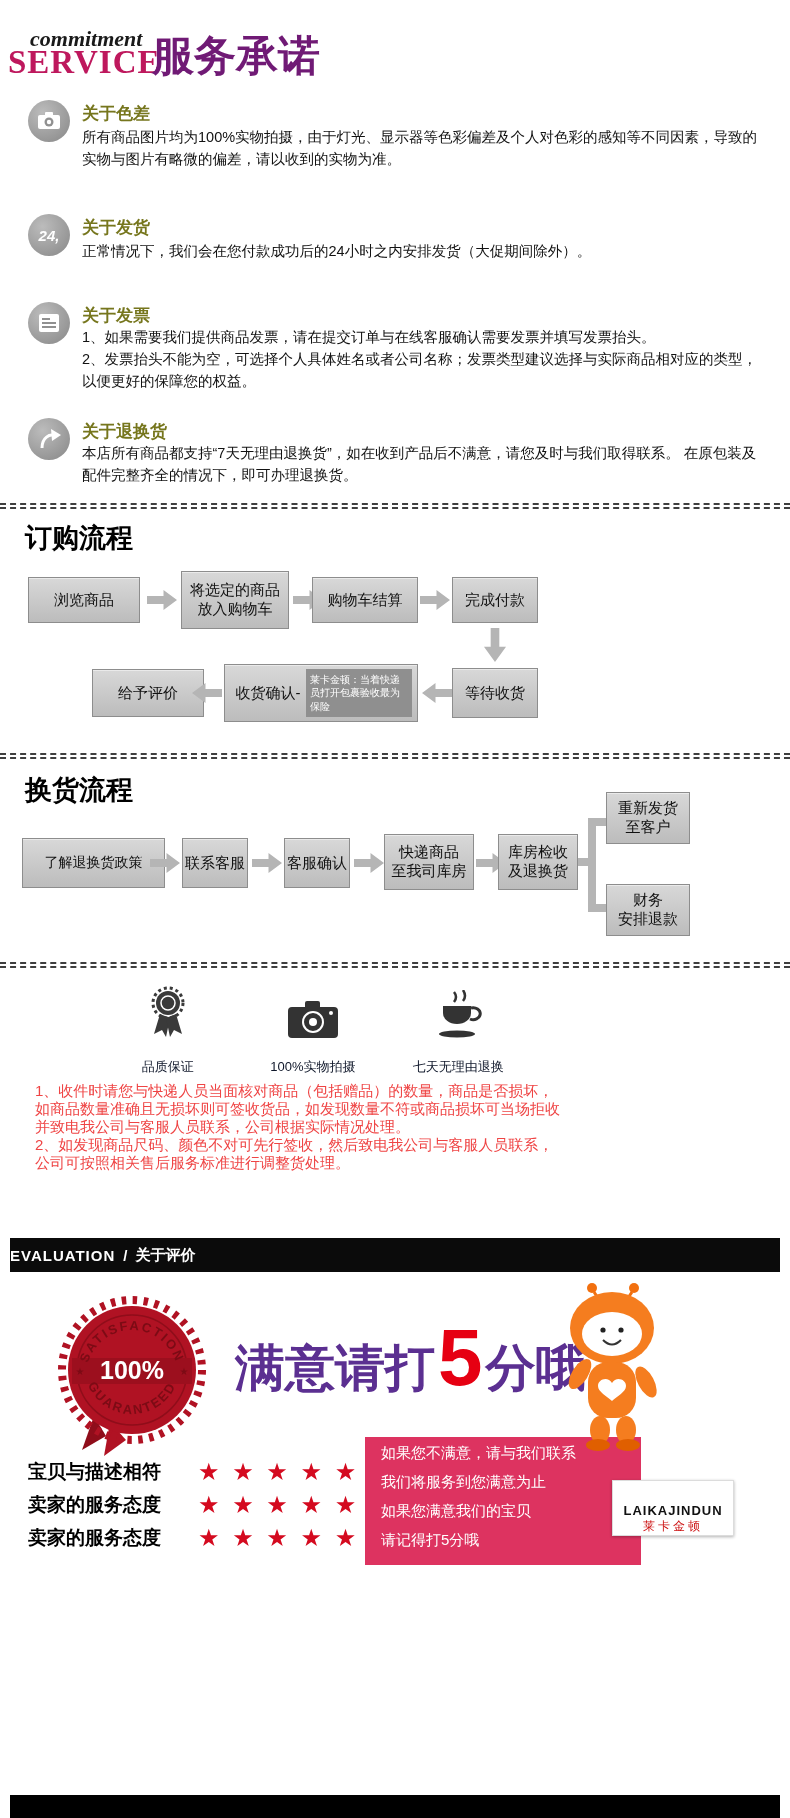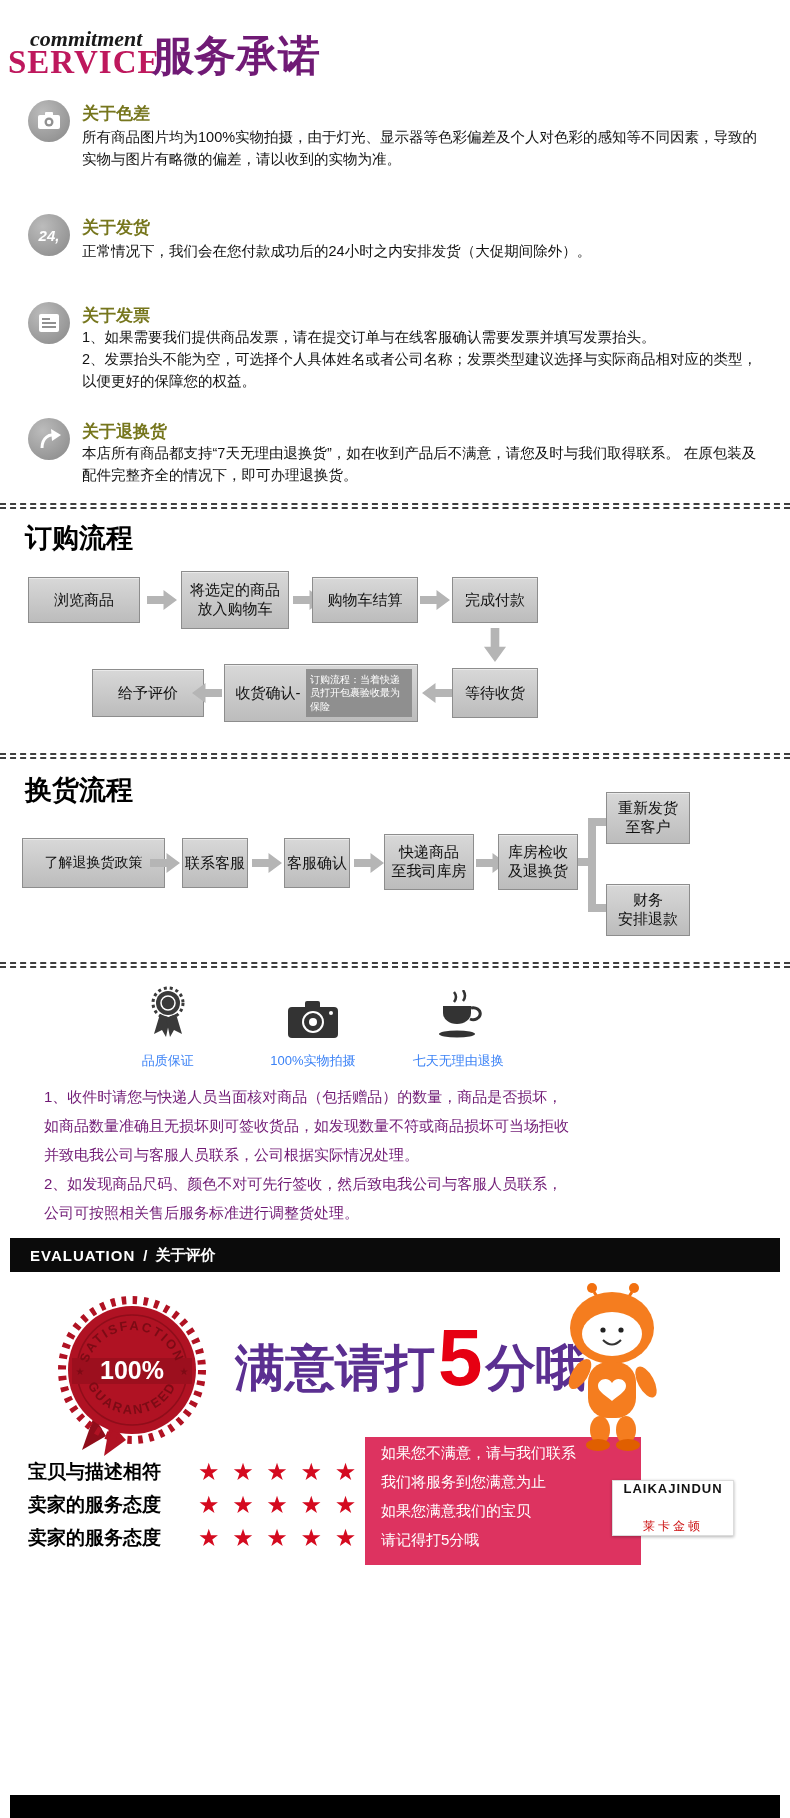--- a/index.html
+++ b/index.html
@@ -27,38 +27,38 @@
   .arrow-l{position:absolute;width:30px;height:22px;background:#b5b5b5;
         clip-path:polygon(100% 32%,45% 32%,45% 4%,0 50%,45% 96%,45% 68%,100% 68%);}
   .arrow-d{position:absolute;width:24px;height:34px;background:#b5b5b5;
         clip-path:polygon(32% 0,68% 0,68% 55%,96% 55%,50% 100%,4% 55%,32% 55%);}
   .bracket{position:absolute;background:#b5b5b5;}
   .tipbox{width:106px;height:48px;background:#8f8f8f;color:#fff;font-size:10px;line-height:1.35;
         display:flex;align-items:center;text-align:left;padding:0 4px;box-sizing:border-box;white-space:normal;}
   
   .g-row{position:absolute;left:95px;top:986px;width:436px;display:flex;}
   .g-item{flex:1;text-align:center;color:#333;}
-  .g-item .g-label{margin-top:12px;font-size:13px;color:#3b82f6;}
+  .g-item .g-label{margin-top:18px;font-size:13px;color:#0f172a;}
   .g-ic{height:54px;display:flex;align-items:flex-end;justify-content:center;}
-  .notes{position:absolute;left:35px;top:1082px;width:722px;font-size:15px;line-height:29px;color:#701a75;white-space:pre-line;margin-left:9px;}
+  .notes{position:absolute;left:35px;top:1082px;width:722px;font-size:15px;line-height:18px;color:#ef4444;white-space:pre-line;}
   
   .eval-bar{position:absolute;left:10px;top:1238px;width:770px;height:34px;background:#0b0b0b;color:#fff;
-        display:flex;align-items:center;gap:8px;padding-left:20px;box-sizing:border-box;
+        display:flex;align-items:center;gap:8px;box-sizing:border-box;
         font-size:15px;font-weight:bold;}
   .slogan{position:absolute;left:235px;top:1322px;display:flex;align-items:baseline;font-weight:bold;white-space:nowrap;}
   .slogan .pre,.slogan .post{font-size:50px;color:#5b2f91;}
   .slogan .num{font-size:80px;color:#e60012;line-height:.9;margin:0 3px;}
   .ratings{position:absolute;left:28px;top:1455px;}
   .rating-row{display:flex;align-items:center;height:33px;}
   .rating-label{width:170px;font-size:19px;font-weight:bold;color:#000;}
   .rating-stars{font-size:24px;color:#d40a1f;letter-spacing:3px;}
   .contact-box{position:absolute;left:365px;top:1437px;width:276px;height:128px;background:#dd3360;color:#fff;
         font-size:15px;line-height:29px;padding:1px 0 0 16px;box-sizing:border-box;white-space:pre-line;z-index:2;}
   .brand-logo{position:absolute;left:612px;top:1480px;width:120px;height:54px;background:#fff;
-        border:1px solid #dcdcdc;display:flex;flex-direction:column;align-items:center;justify-content:space-between;
+        border:1px solid #dcdcdc;display:flex;flex-direction:column;align-items:center;justify-content:flex-end;
         box-shadow:0 1px 3px rgba(0,0,0,.3);z-index:4;}
   .brand-en{font-size:13px;font-weight:bold;color:#111;letter-spacing:1px;}
   .brand-cn{font-size:12px;color:#c11;letter-spacing:3px;}
   .bottom-bar{position:absolute;left:10px;top:1795px;width:770px;height:23px;background:#000;}
   .mascot{position:absolute;left:552px;top:1278px;z-index:3;}
 </style>
 </head>
 <body>
 
 <div class="page">
@@ -116,21 +116,21 @@
   <div class="arrow-r" style="left:293px;top:589px;"></div>
   <div class="fbox" style="left:312px;top:577px;width:106px;height:46px;">购物车结算</div>
   <div class="arrow-r" style="left:420px;top:589px;"></div>
   <div class="fbox" style="left:452px;top:577px;width:86px;height:46px;">完成付款</div>
   <div class="arrow-d" style="left:483px;top:628px;"></div>
 
   <div class="fbox" style="left:92px;top:669px;width:112px;height:48px;">给予评价</div>
   <div class="arrow-l" style="left:192px;top:682px;"></div>
   <div class="fbox" style="left:224px;top:664px;width:194px;height:58px;padding:0 2px;">
     <span style="width:76px;">收货确认-</span>
-    <span class="tipbox">订购流程：当着快递员打开包裹验收最为保险</span>
+    <span class="tipbox">莱卡金顿：当着快递员打开包裹验收最为保险</span>
   </div>
   <div class="arrow-l" style="left:422px;top:682px;"></div>
   <div class="fbox" style="left:452px;top:668px;width:86px;height:50px;">等待收货</div>
 
   <div class="divider" style="top:753px;"></div>
 
   <div class="flow-title" style="top:772px;">换货流程</div>
 
   <div class="fbox" style="left:22px;top:838px;width:143px;height:50px;font-size:14px;">了解退换货政策</div>
   <div class="arrow-r" style="left:150px;top:852px;"></div>

